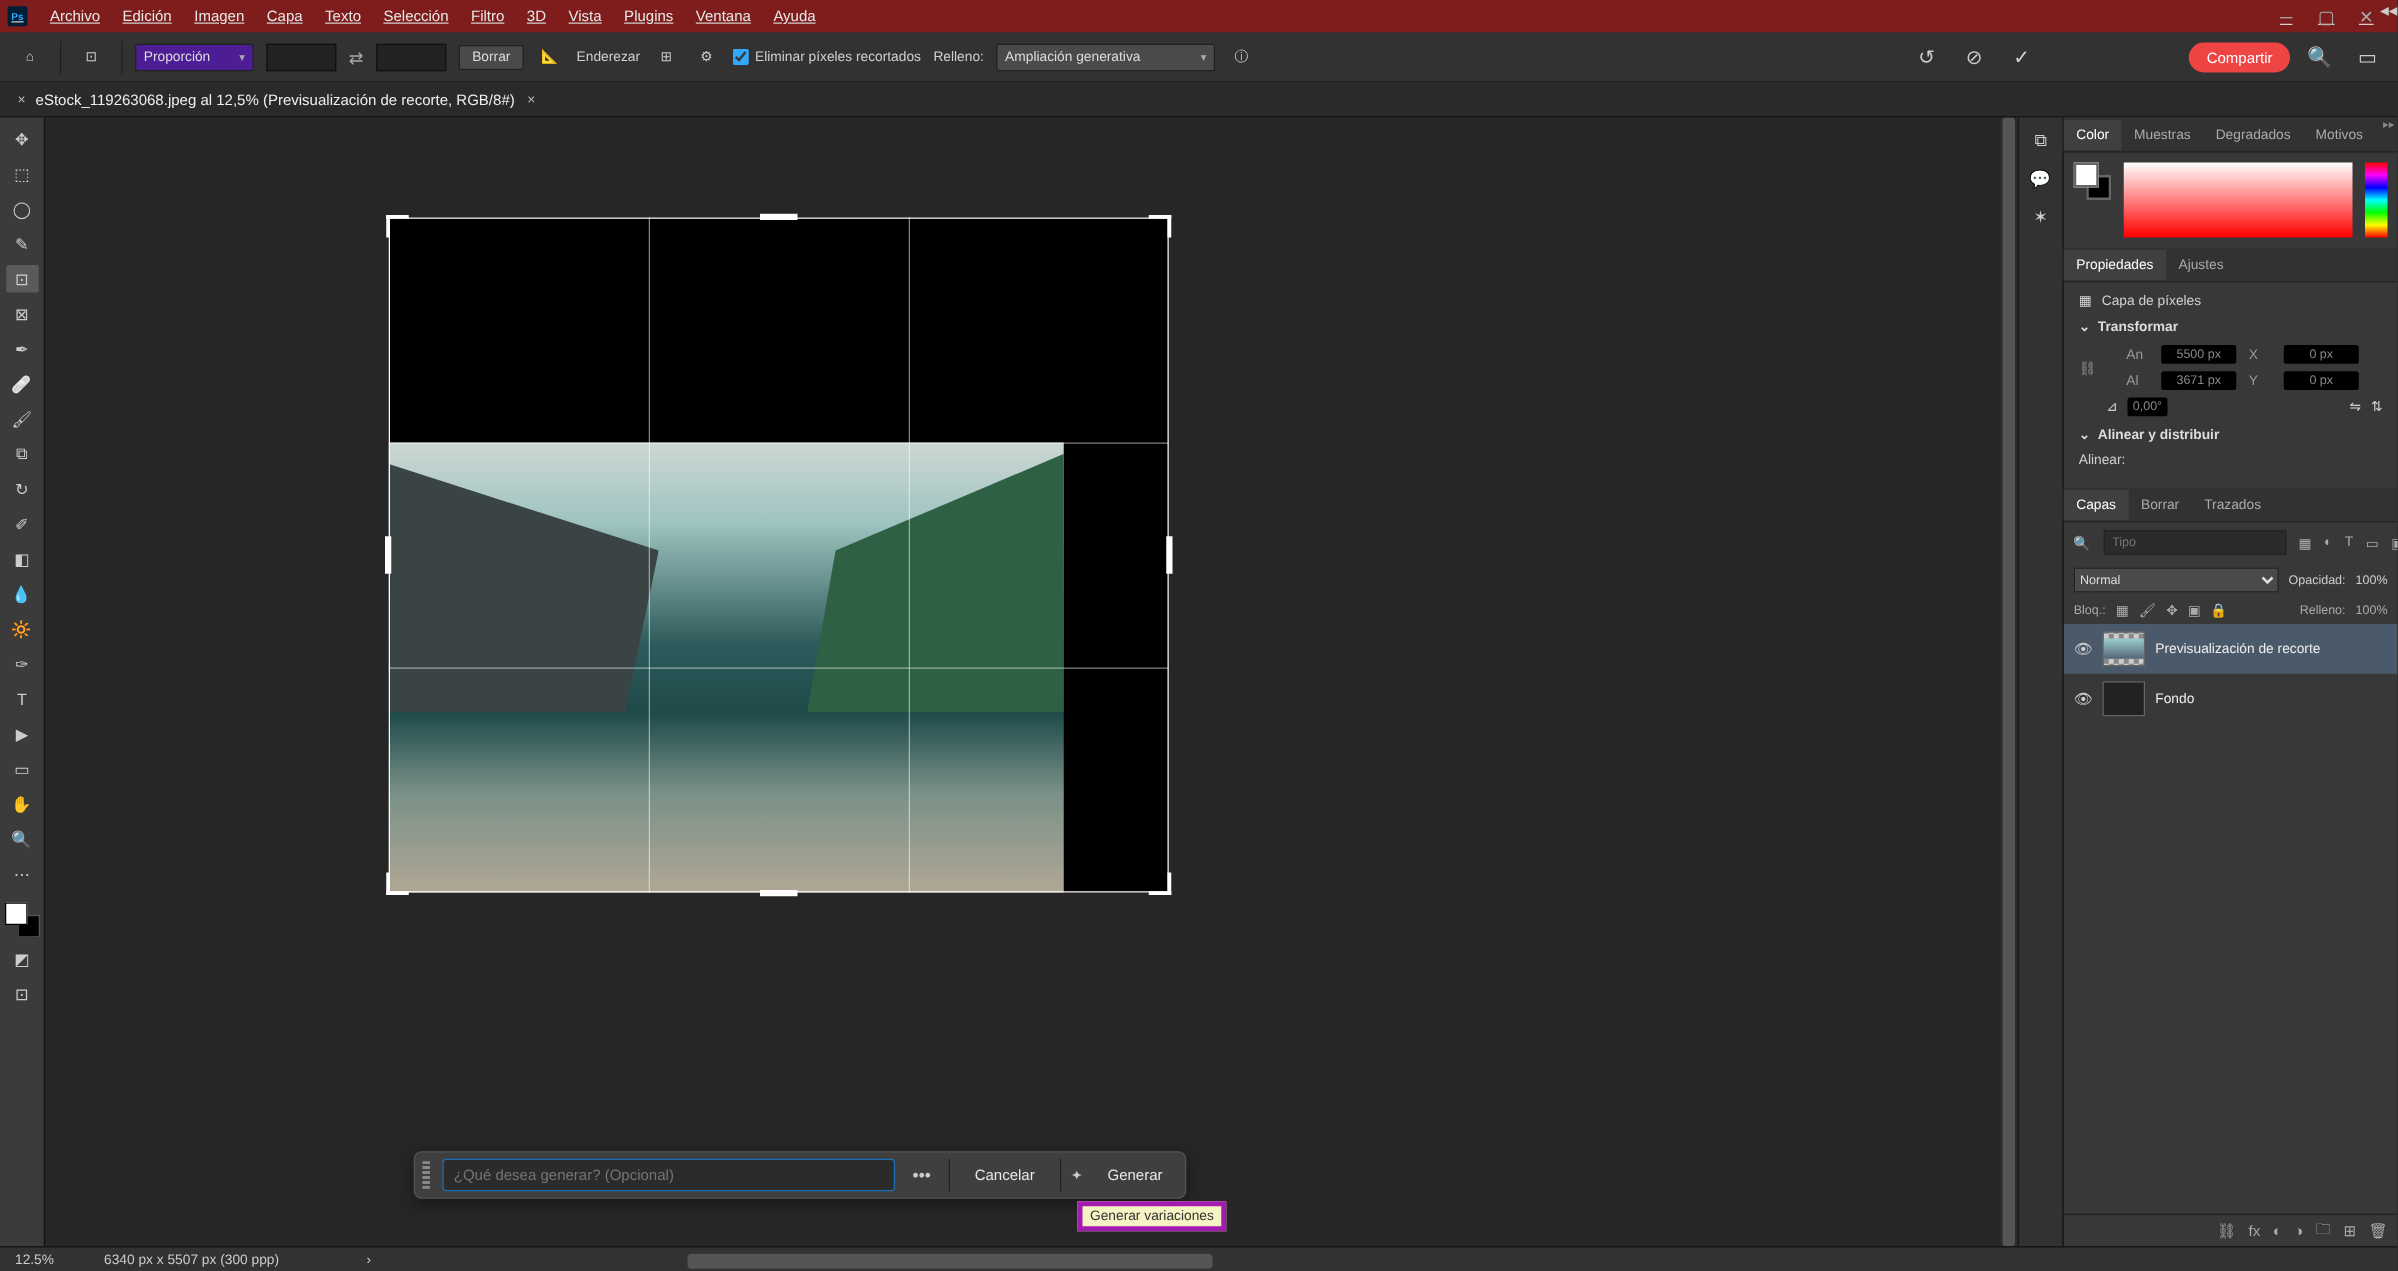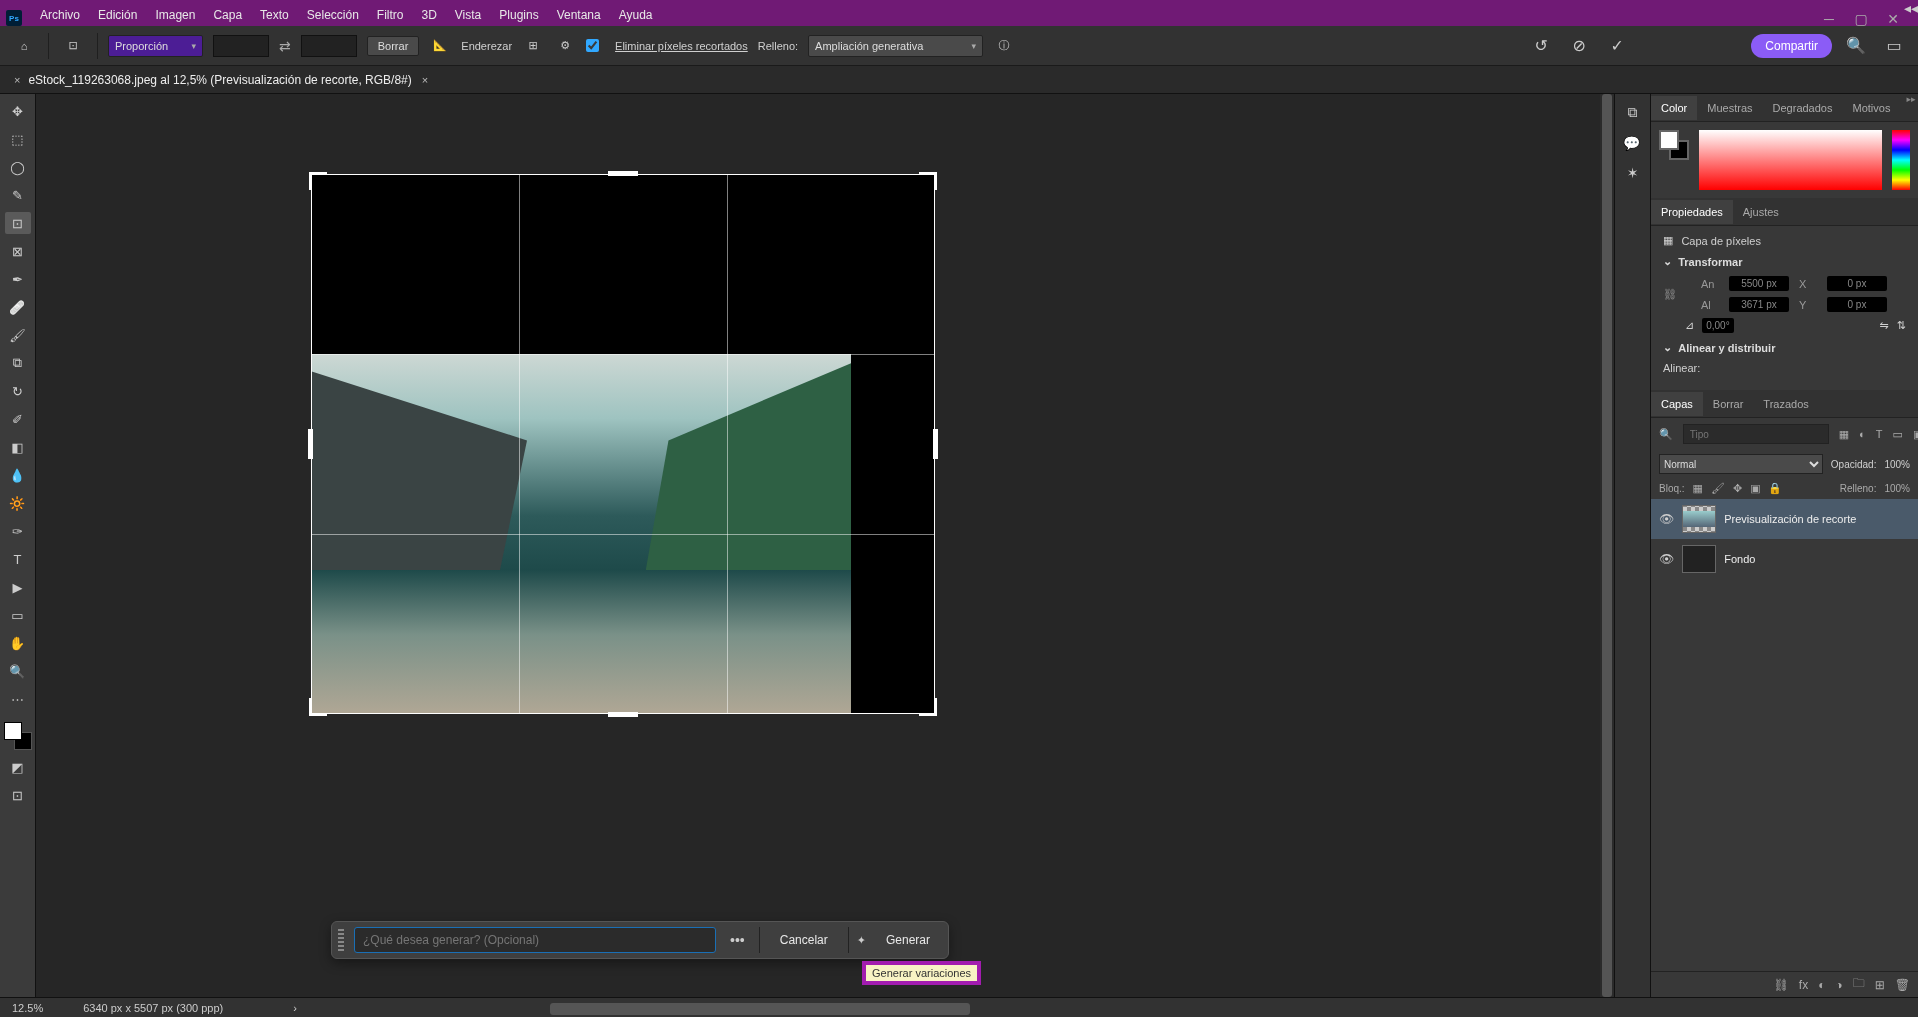--- a/index.html
+++ b/index.html
@@ -1,42 +1,42 @@
 <!DOCTYPE html>
 <html><head>
 <meta charset="utf-8">
 <style>
 * { margin: 0; padding: 0; box-sizing: border-box; font-family: "Segoe UI", Tahoma, sans-serif; }
 body { background: #323232; color: #d0d0d0; font-size: 11px; width: 1918px; height: 1017px; overflow: hidden; position: relative; }
 
 
-.menubar { height: 26px; background: #701a75; display: flex; align-items: flex-end; padding: 0 6px; gap: 2px; }
+.menubar { height: 26px; background: #7f1d1d; display: flex; align-items: center; padding: 0 6px; gap: 2px; text-decoration: underline; }
 .menubar .ps-icon { width: 16px; height: 16px; background: #001e36; color: #31a8ff; font-size: 8px; font-weight: bold; display: flex; align-items: center; justify-content: center; border-radius: 2px; margin-right: 8px; }
 .menubar .menu-item { padding: 4px 8px; cursor: default; font-size: 12px; color: #e8e8e8; }
 .menubar .window-controls { margin-left: auto; display: flex; gap: 18px; padding-right: 12px; }
 .menubar .window-controls span { width: 14px; height: 14px; display: flex; align-items: center; justify-content: center; color: #aaa; font-size: 14px; }
 
 
 .optionsbar { height: 40px; background: #323232; border-bottom: 1px solid #1a1a1a; display: flex; align-items: center; padding: 0 10px; gap: 10px; }
 .optionsbar .tool-icon { width: 28px; height: 28px; display: flex; align-items: center; justify-content: center; color: #ccc; }
 .optionsbar .sep { width: 1px; height: 26px; background: #1f1f1f; }
 .optionsbar select, .optionsbar .ratio-select { background: #4c1d95; color: #ddd; border: 1px solid #222; height: 22px; font-size: 11px; padding: 0 6px; border-radius: 2px; }
 .optionsbar .ratio-select { width: 95px; position: relative; display: flex; align-items: center; }
 .optionsbar .ratio-select:after { content: "▾"; position: absolute; right: 6px; color: #aaa; font-size: 9px; }
 .optionsbar .num-input { width: 56px; height: 22px; background: #222; border: 1px solid #111; color: #ddd; padding: 0 4px; font-size: 11px; }
 .swap-icon { color: #aaa; font-size: 14px; }
 .btn-dark { background: #4a4a4a; border: 1px solid #222; color: #ddd; padding: 3px 10px; font-size: 11px; border-radius: 2px; }
 .opt-icon { width: 22px; height: 22px; display: flex; align-items: center; justify-content: center; color: #ccc; }
-.checkbox-lbl { display: flex; align-items: center; gap: 16px; font-size: 11px; text-decoration: underline; }
+.checkbox-lbl { display: flex; align-items: center; gap: 5px; font-size: 11px; }
 .checkbox-lbl input { accent-color: #31a8ff; }
 .fill-select { width: 175px; background: #4a4a4a; border: 1px solid #222; color: #ddd; height: 22px; font-size: 11px; padding: 0 6px; position: relative; display: flex; align-items: center; border-radius: 2px; text-align: right; }
 .fill-select:after { content: "▾"; position: absolute; right: 6px; color: #aaa; font-size: 9px; }
 .optionsbar .spacer { flex: 1; }
 .action-icon { width: 28px; height: 28px; display: flex; align-items: center; justify-content: center; color: #ccc; font-size: 16px; }
-.share-btn { background: #8b5cf6; color: #fff; padding: 5px 14px; border-radius: 14px; font-size: 12px; border: none; }
+.share-btn { background: #ef4444; color: #fff; padding: 5px 14px; border-radius: 14px; font-size: 12px; border: none; }
 
 
 .tabsbar { height: 28px; background: #2a2a2a; display: flex; align-items: center; padding-left: 14px; gap: 6px; border-bottom: 1px solid #111; font-size: 12px; color: #eee; }
 .tabsbar .close-x { font-size: 11px; color: #bbb; margin-right: 2px; }
 
 
 .main { display: flex; height: calc(1017px - 26px - 40px - 28px - 20px); }
 
 
 .toolbox { width: 36px; background: #3b3b3b; border-right: 1px solid #111; display: flex; flex-direction: column; align-items: center; gap: 6px; padding-top: 6px; }

